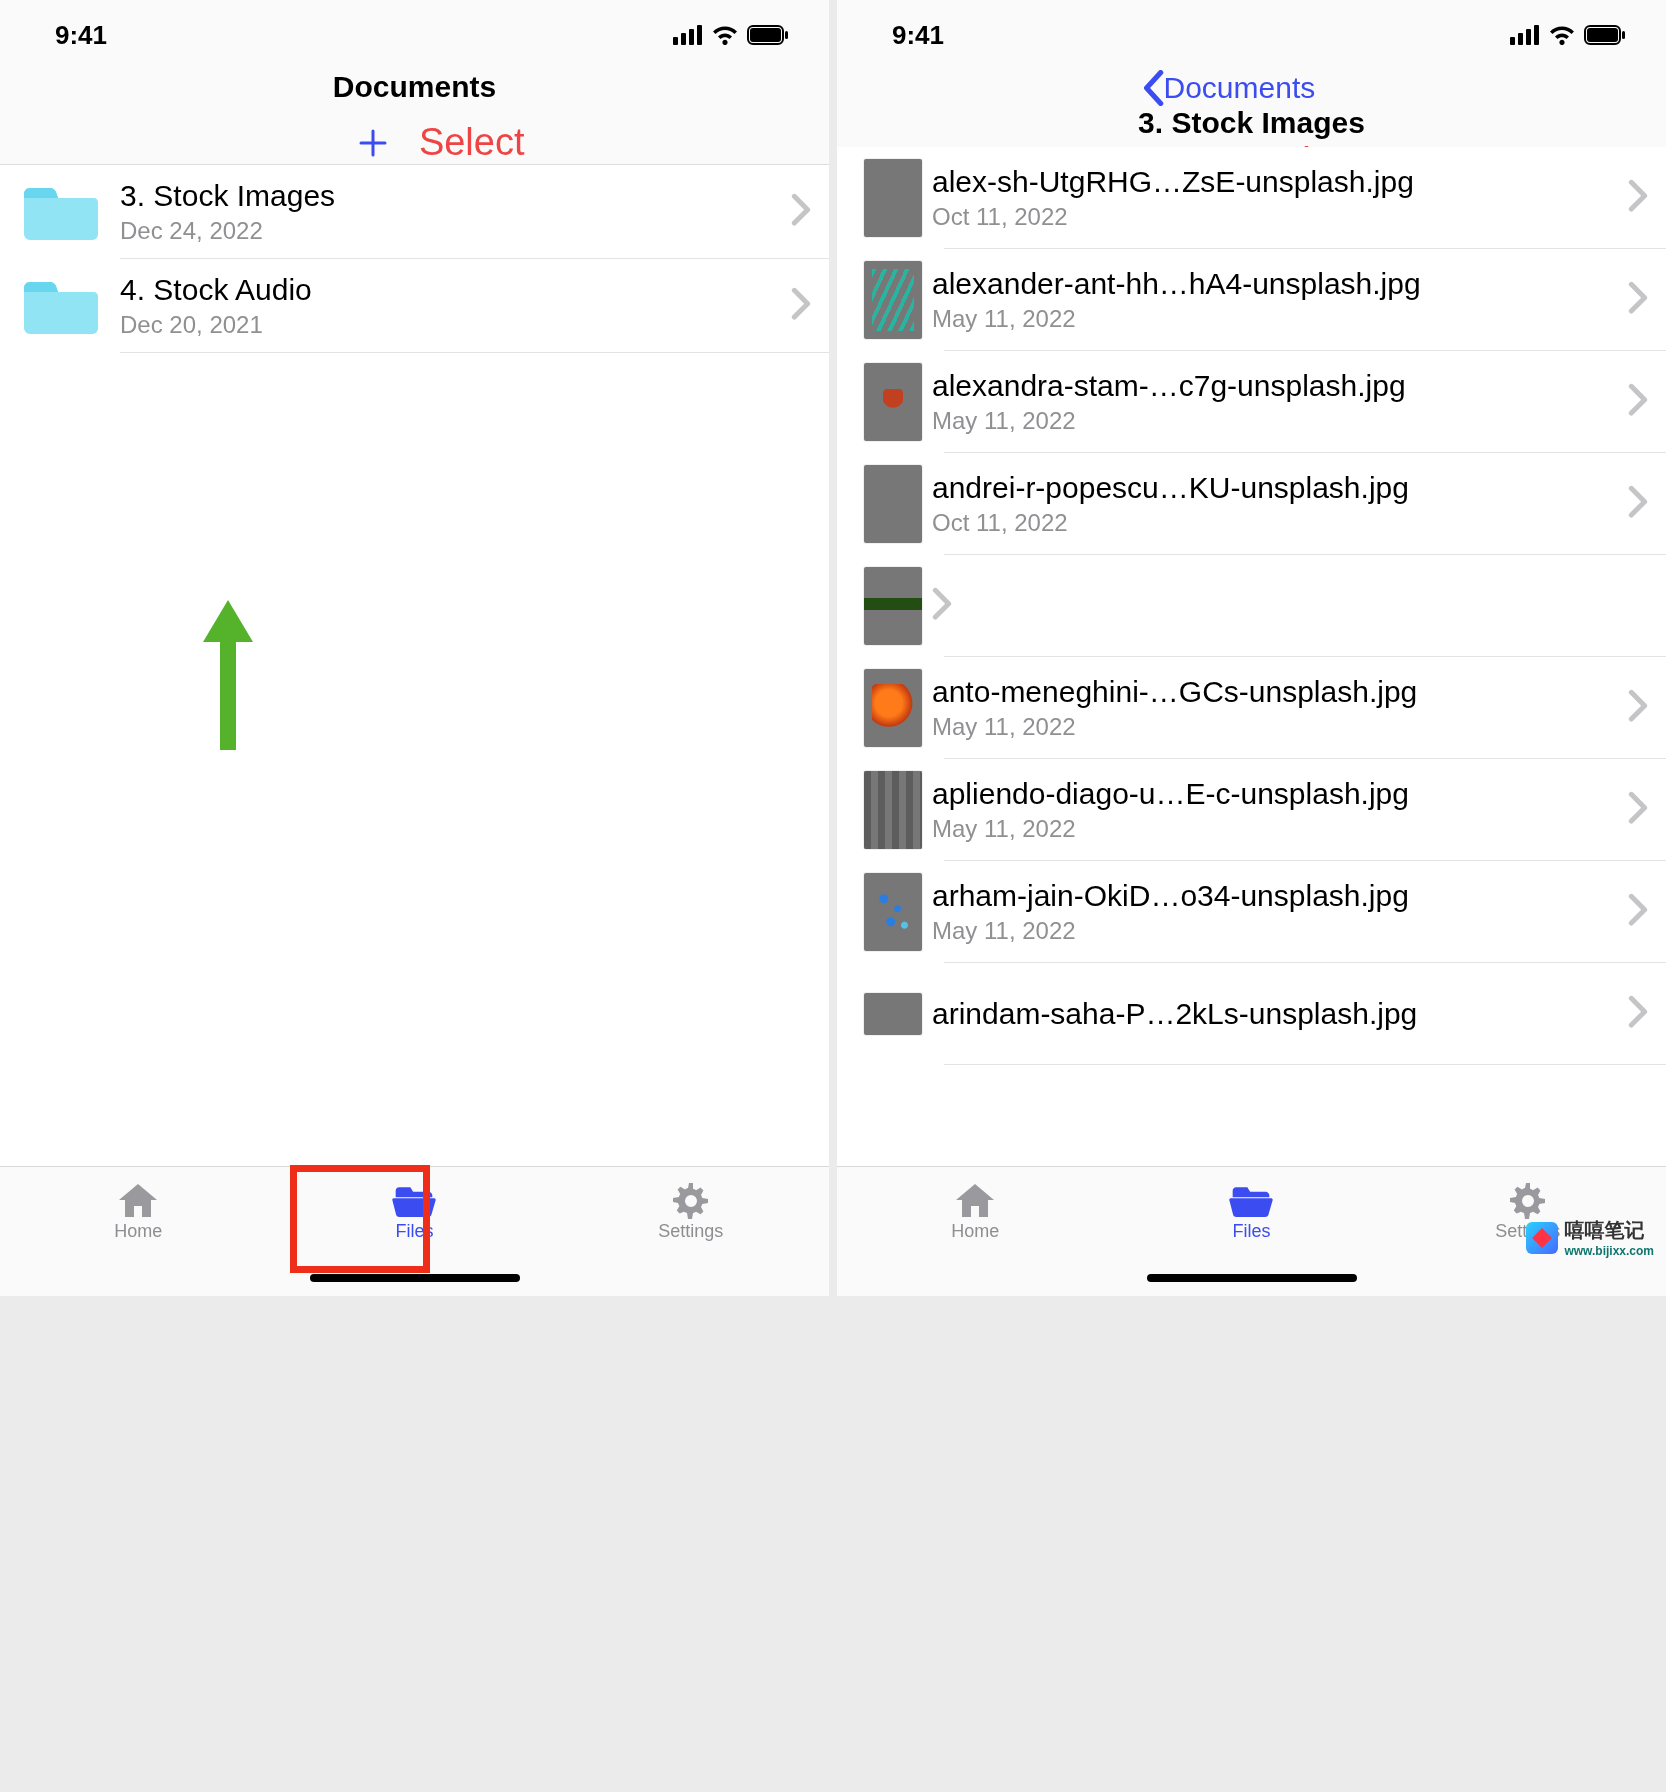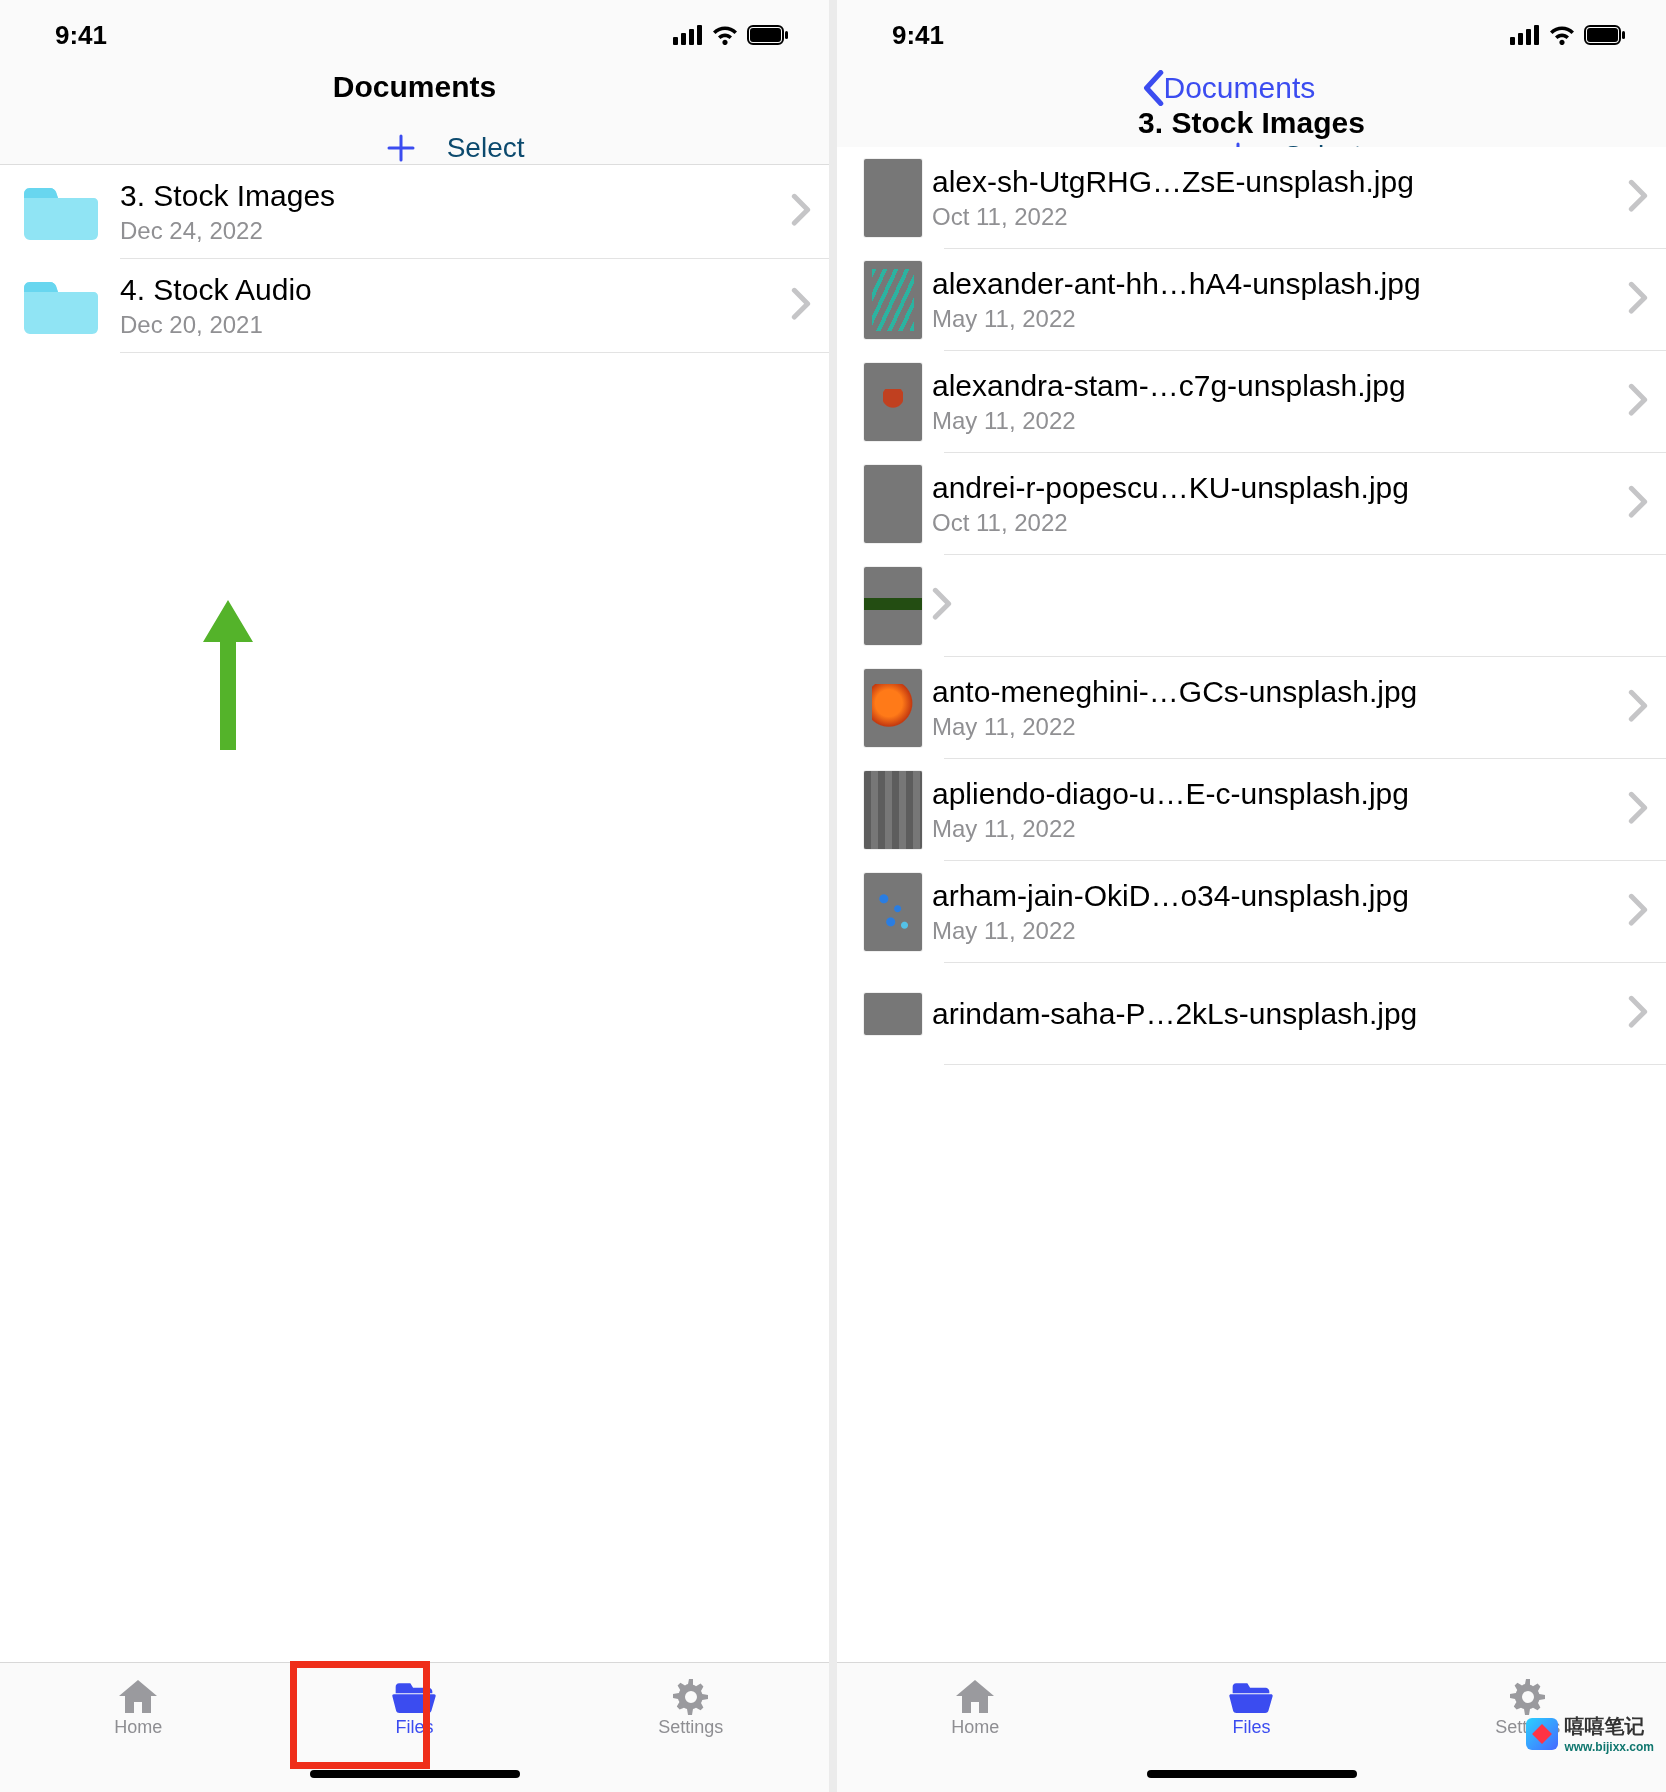--- a/index.html
+++ b/index.html
@@ -7,21 +7,21 @@
     font-family: -apple-system, "Helvetica Neue", Helvetica, Arial, sans-serif;
     background: #ebebeb;
     width: 1666px;
     height: 1792px;
     display: flex;
     gap: 8px;
     position: relative;
   }
   .phone {
     width: 829px;
-    height: 1792px;
+    height: 1296px;
     background: #fafafa;
     display: flex;
     flex-direction: column;
     position: relative;
   }
   
   .status-bar {
     height: 70px;
     display: flex;
     align-items: center;
@@ -69,21 +69,21 @@
     align-items: center;
     justify-content: flex-end;
     gap: 30px;
   }
   .nav-back {
     display: flex;
     align-items: center;
     color: #3b4cf0;
     font-size: 30px;
   }
-  .nav-select-label { font-size: 28px; color: #0c4a6e; }
+  .nav-select-label { font-size: 38px; color: #ef4444; }
   .nav-plus { width: 32px; height: 32px; }
   
   .content {
     flex: 1;
     background: #fff;
     overflow: hidden;
     position: relative;
   }
   .row {
     display: flex;

